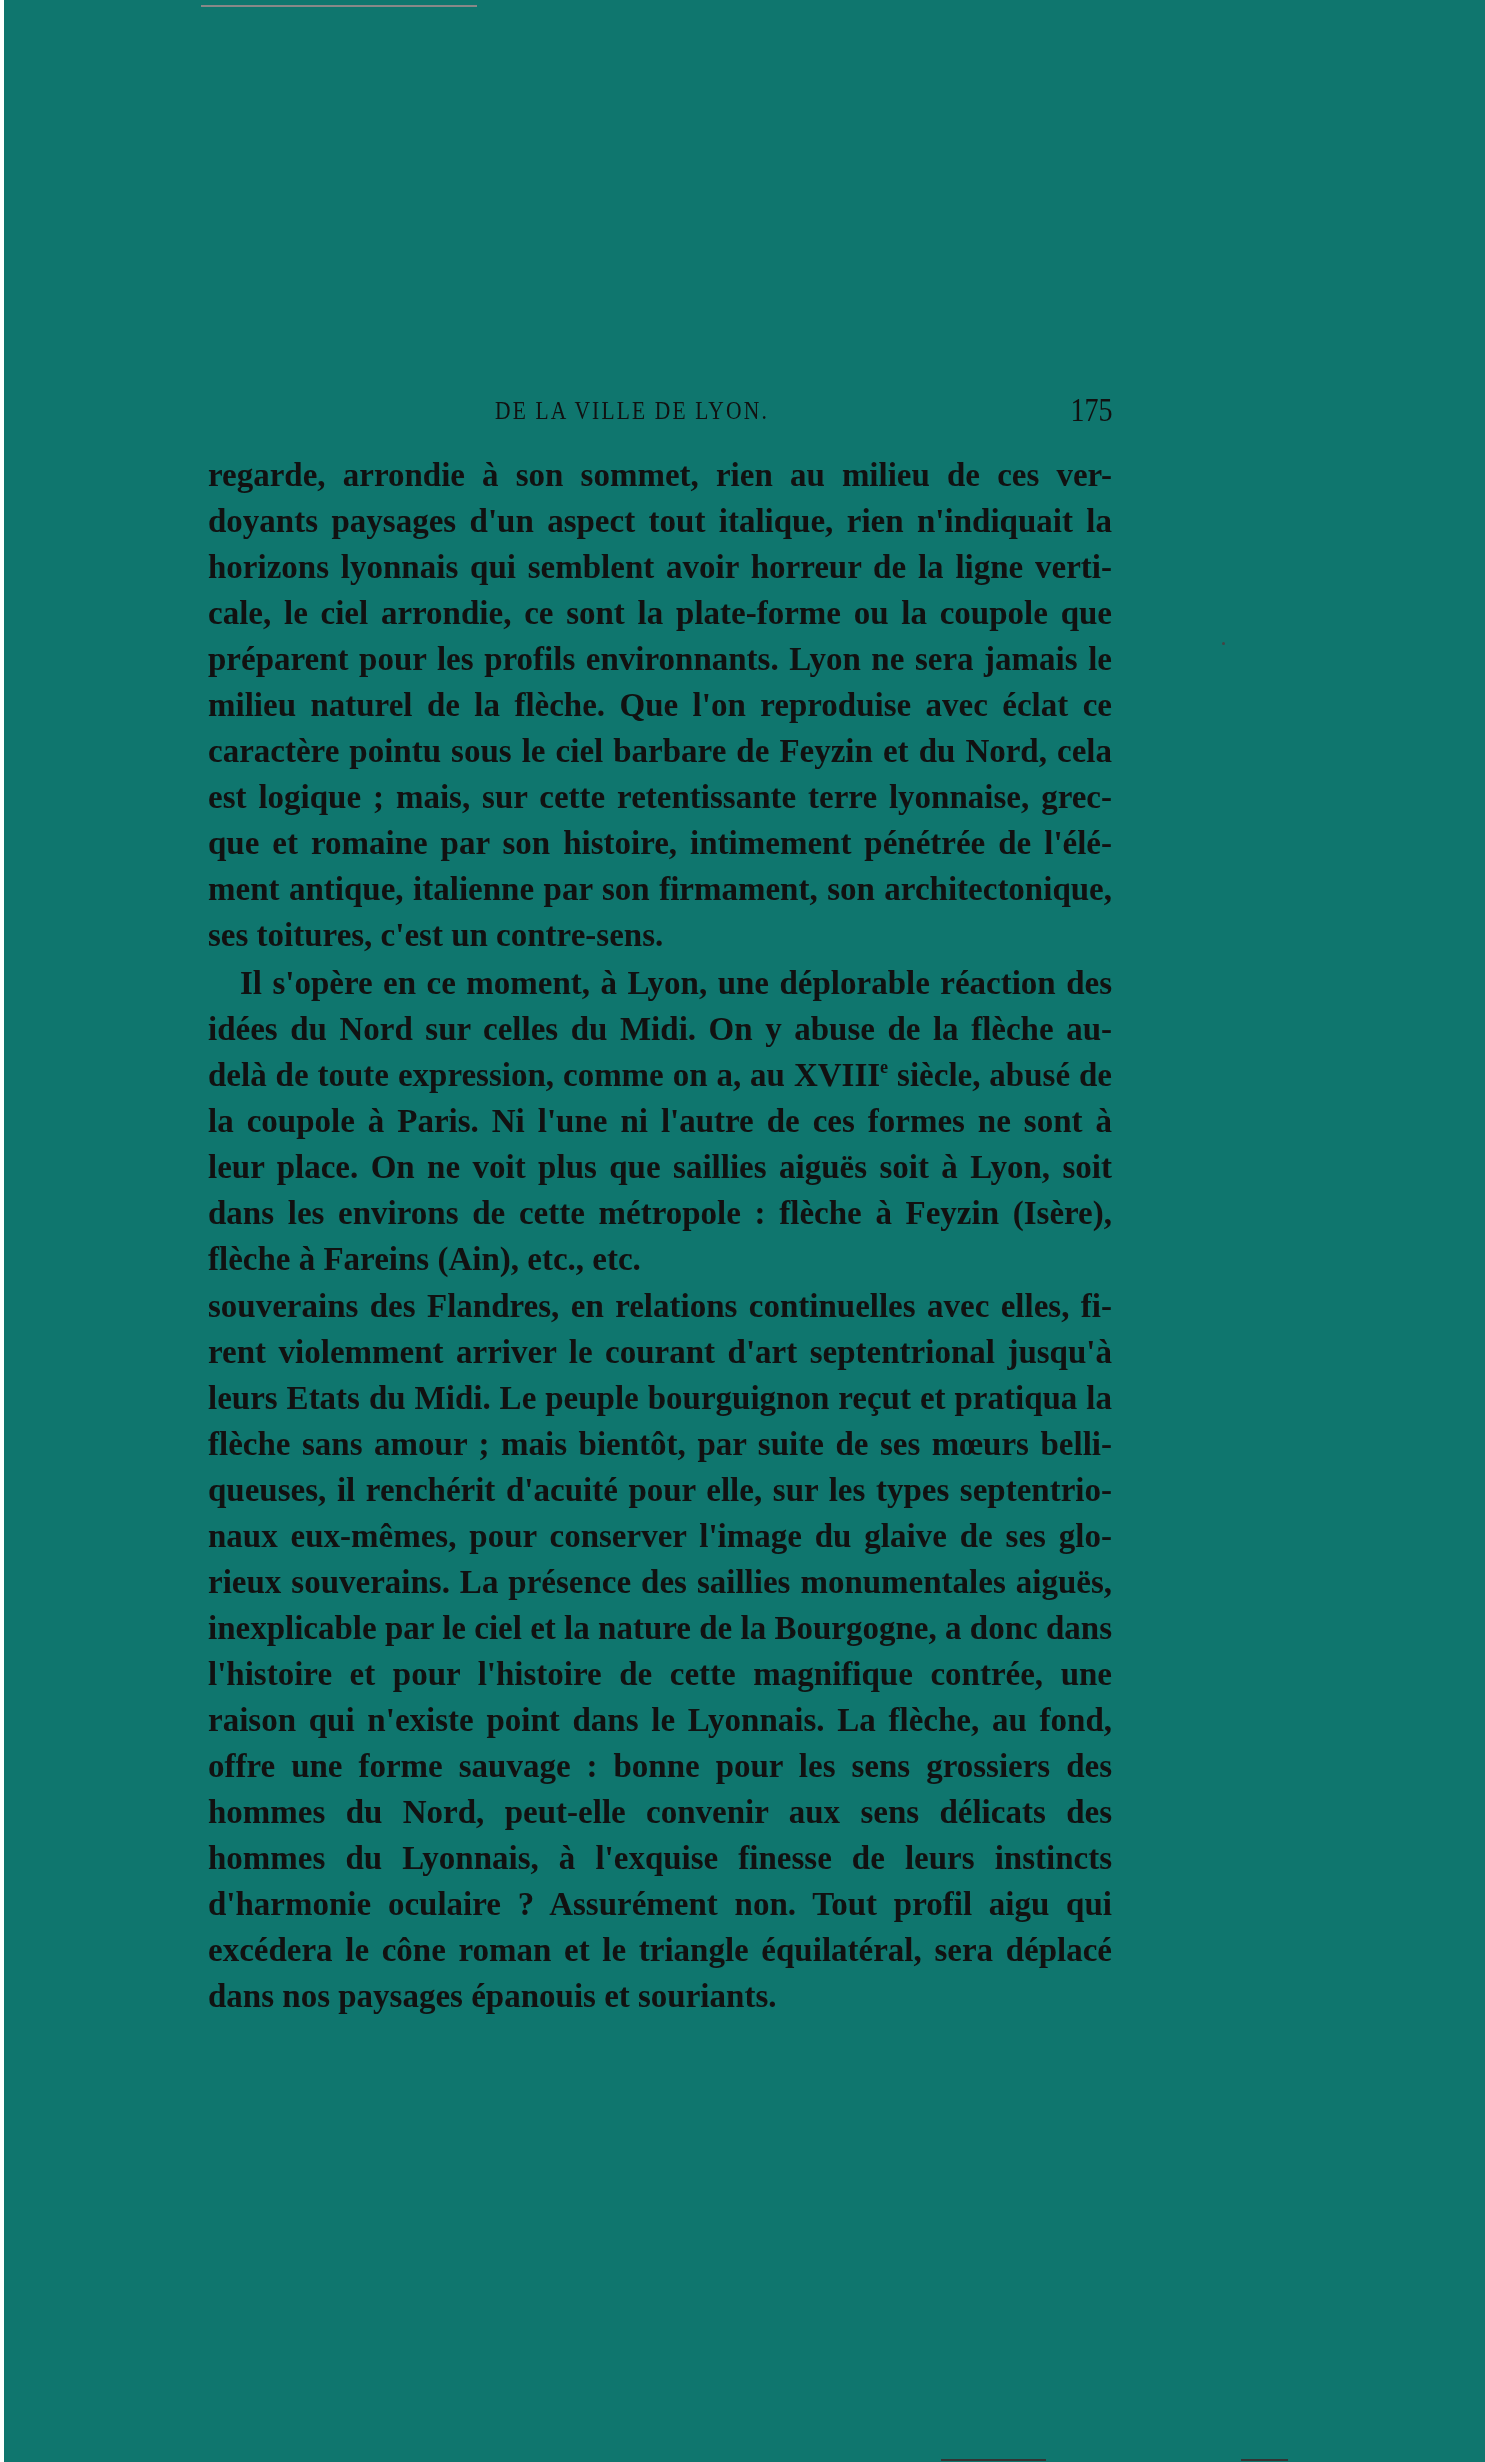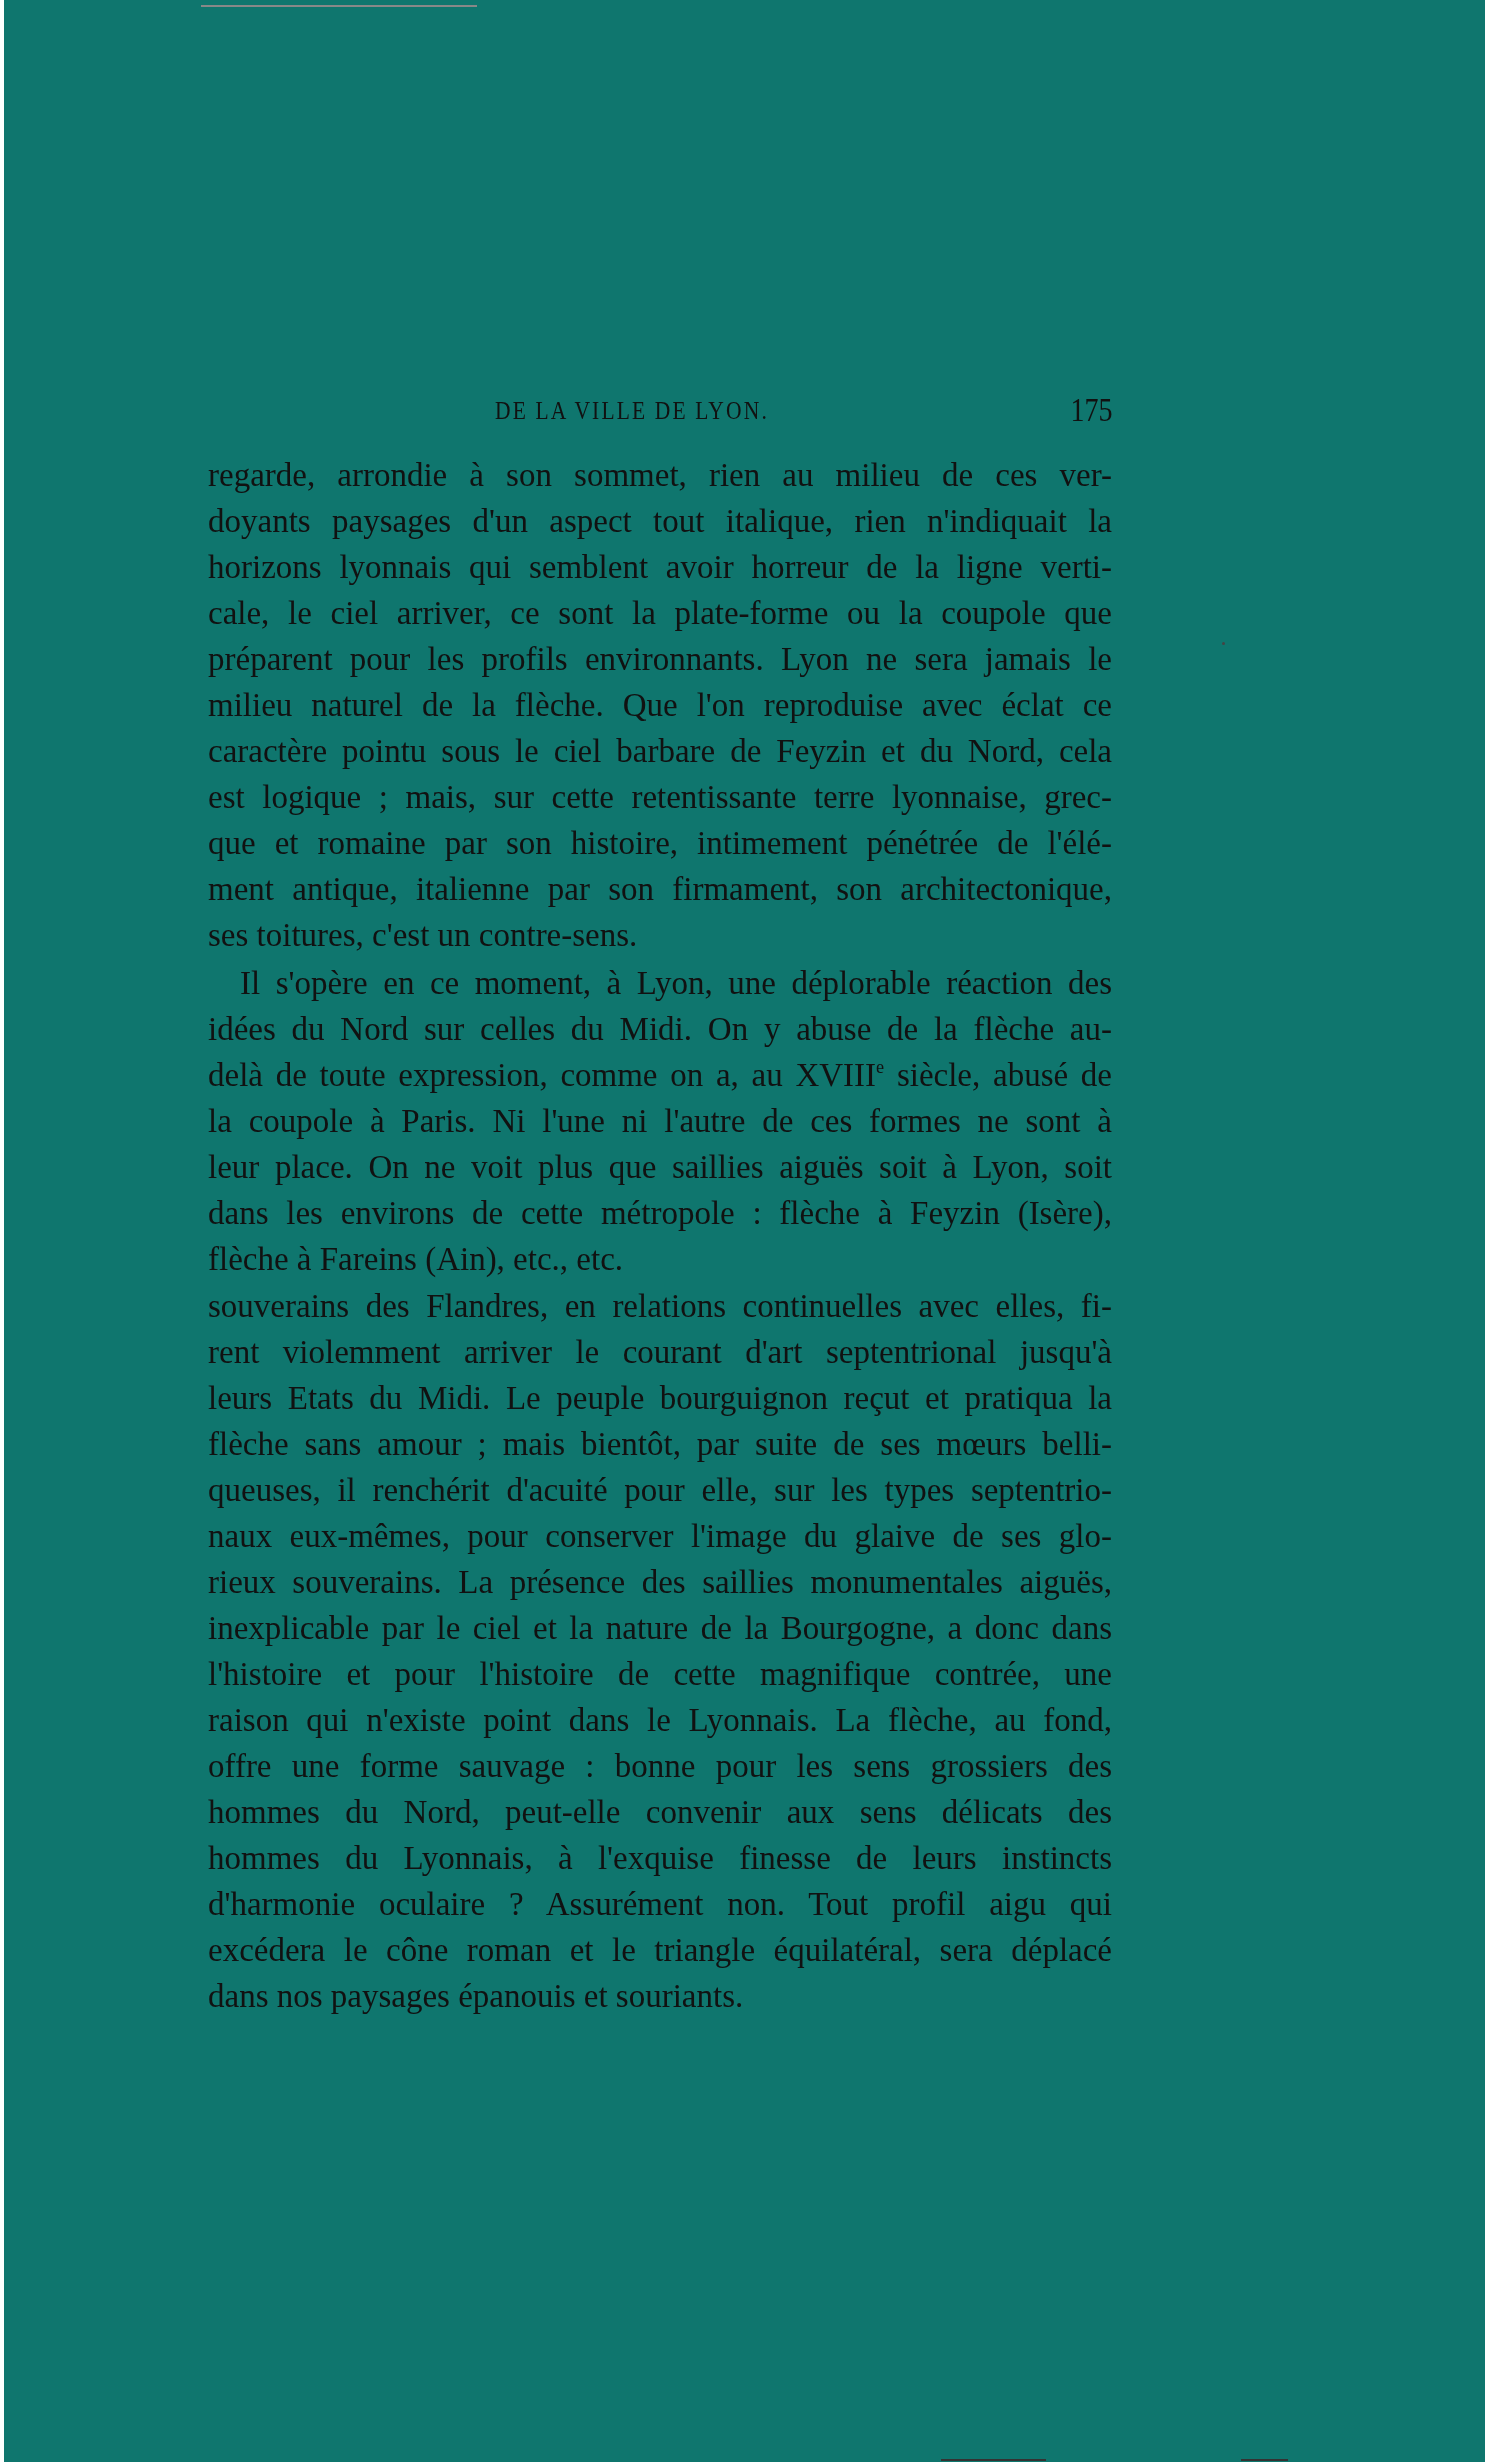--- a/index.html
+++ b/index.html
@@ -5,21 +5,21 @@
   html, body { margin: 0; padding: 0; background: #ffffff; }
   body { width: 1485px; height: 2462px; position: relative; overflow: hidden; }
   .page { position: absolute; left: 4px; top: 0; width: 1485px; height: 2462px; background: #0f766e; }
   .running-head { position: absolute; top: 397px; left: 204px; width: 904px; height: 37px; }
   .running-title { position: absolute; left: 287px; top: 0; font-family: "Liberation Serif", serif; font-size: 25px; letter-spacing: 2.5px; color: #111; transform: scaleX(0.86); transform-origin: left top; white-space: nowrap; }
   .page-number { position: absolute; right: 0; top: -5px; font-family: "Liberation Serif", serif; font-size: 33px; color: #111; transform: scaleX(0.85); transform-origin: right top; }
   .body-text { position: absolute; left: 204px; top: 452px; width: 904px; }
   .line { display: block; height: 46px; line-height: 46px; font-family: "Liberation Serif", serif; font-size: 33px; color: #111; text-align: justify; text-align-last: justify; white-space: nowrap; overflow: visible; }
   .line.last { text-align-last: left; }
   .line.indent { padding-left: 32px; }
-  .line .inner { display: inline-block; width: 100%; text-align: justify; text-align-last: justify; white-space: normal; }
+  .line .inner { display: inline-block; width: 100%; text-align: justify; text-align-last: justify; white-space: normal; font-weight: bold; }
   .line.last .inner { text-align-last: left; }
   .para-gap { height: 1.7px; }
   sup { font-size: 0.55em; vertical-align: 0.7em; line-height: 0; }
   .speck { position: absolute; background: #444; }
   .scan-rule { position: absolute; height: 1.7px; background: #333; }
 </style>
 </head>
 <body>
 
 <div class="page">
@@ -27,21 +27,21 @@
   <div class="running-head">
     <span class="running-title">DE LA VILLE DE LYON.</span>
     <span class="page-number">175</span>
   </div>
 
   <div class="body-text" id="body-text">
       <div>
         <div class="line"><span class="inner">regarde, arrondie à son sommet, rien au milieu de ces ver-</span></div>
         <div class="line"><span class="inner">doyants paysages d'un aspect tout italique, rien n'indiquait la</span></div>
         <div class="line"><span class="inner">horizons lyonnais qui semblent avoir horreur de la ligne verti-</span></div>
-        <div class="line"><span class="inner">cale, le ciel arriver, ce sont la plate-forme ou la coupole que</span></div>
+        <div class="line"><span class="inner">cale, le ciel arrondie, ce sont la plate-forme ou la coupole que</span></div>
         <div class="line"><span class="inner">préparent pour les profils environnants. Lyon ne sera jamais le</span></div>
         <div class="line"><span class="inner">milieu naturel de la flèche. Que l'on reproduise avec éclat ce</span></div>
         <div class="line"><span class="inner">caractère pointu sous le ciel barbare de Feyzin et du Nord, cela</span></div>
         <div class="line"><span class="inner">est logique ; mais, sur cette retentissante terre lyonnaise, grec-</span></div>
         <div class="line"><span class="inner">que et romaine par son histoire, intimement pénétrée de l'élé-</span></div>
         <div class="line"><span class="inner">ment antique, italienne par son firmament, son architectonique,</span></div>
         <div class="line last"><span class="inner">ses toitures, c'est un contre-sens.</span></div>
       </div>
       <div class="para-gap"></div>
       <div>

